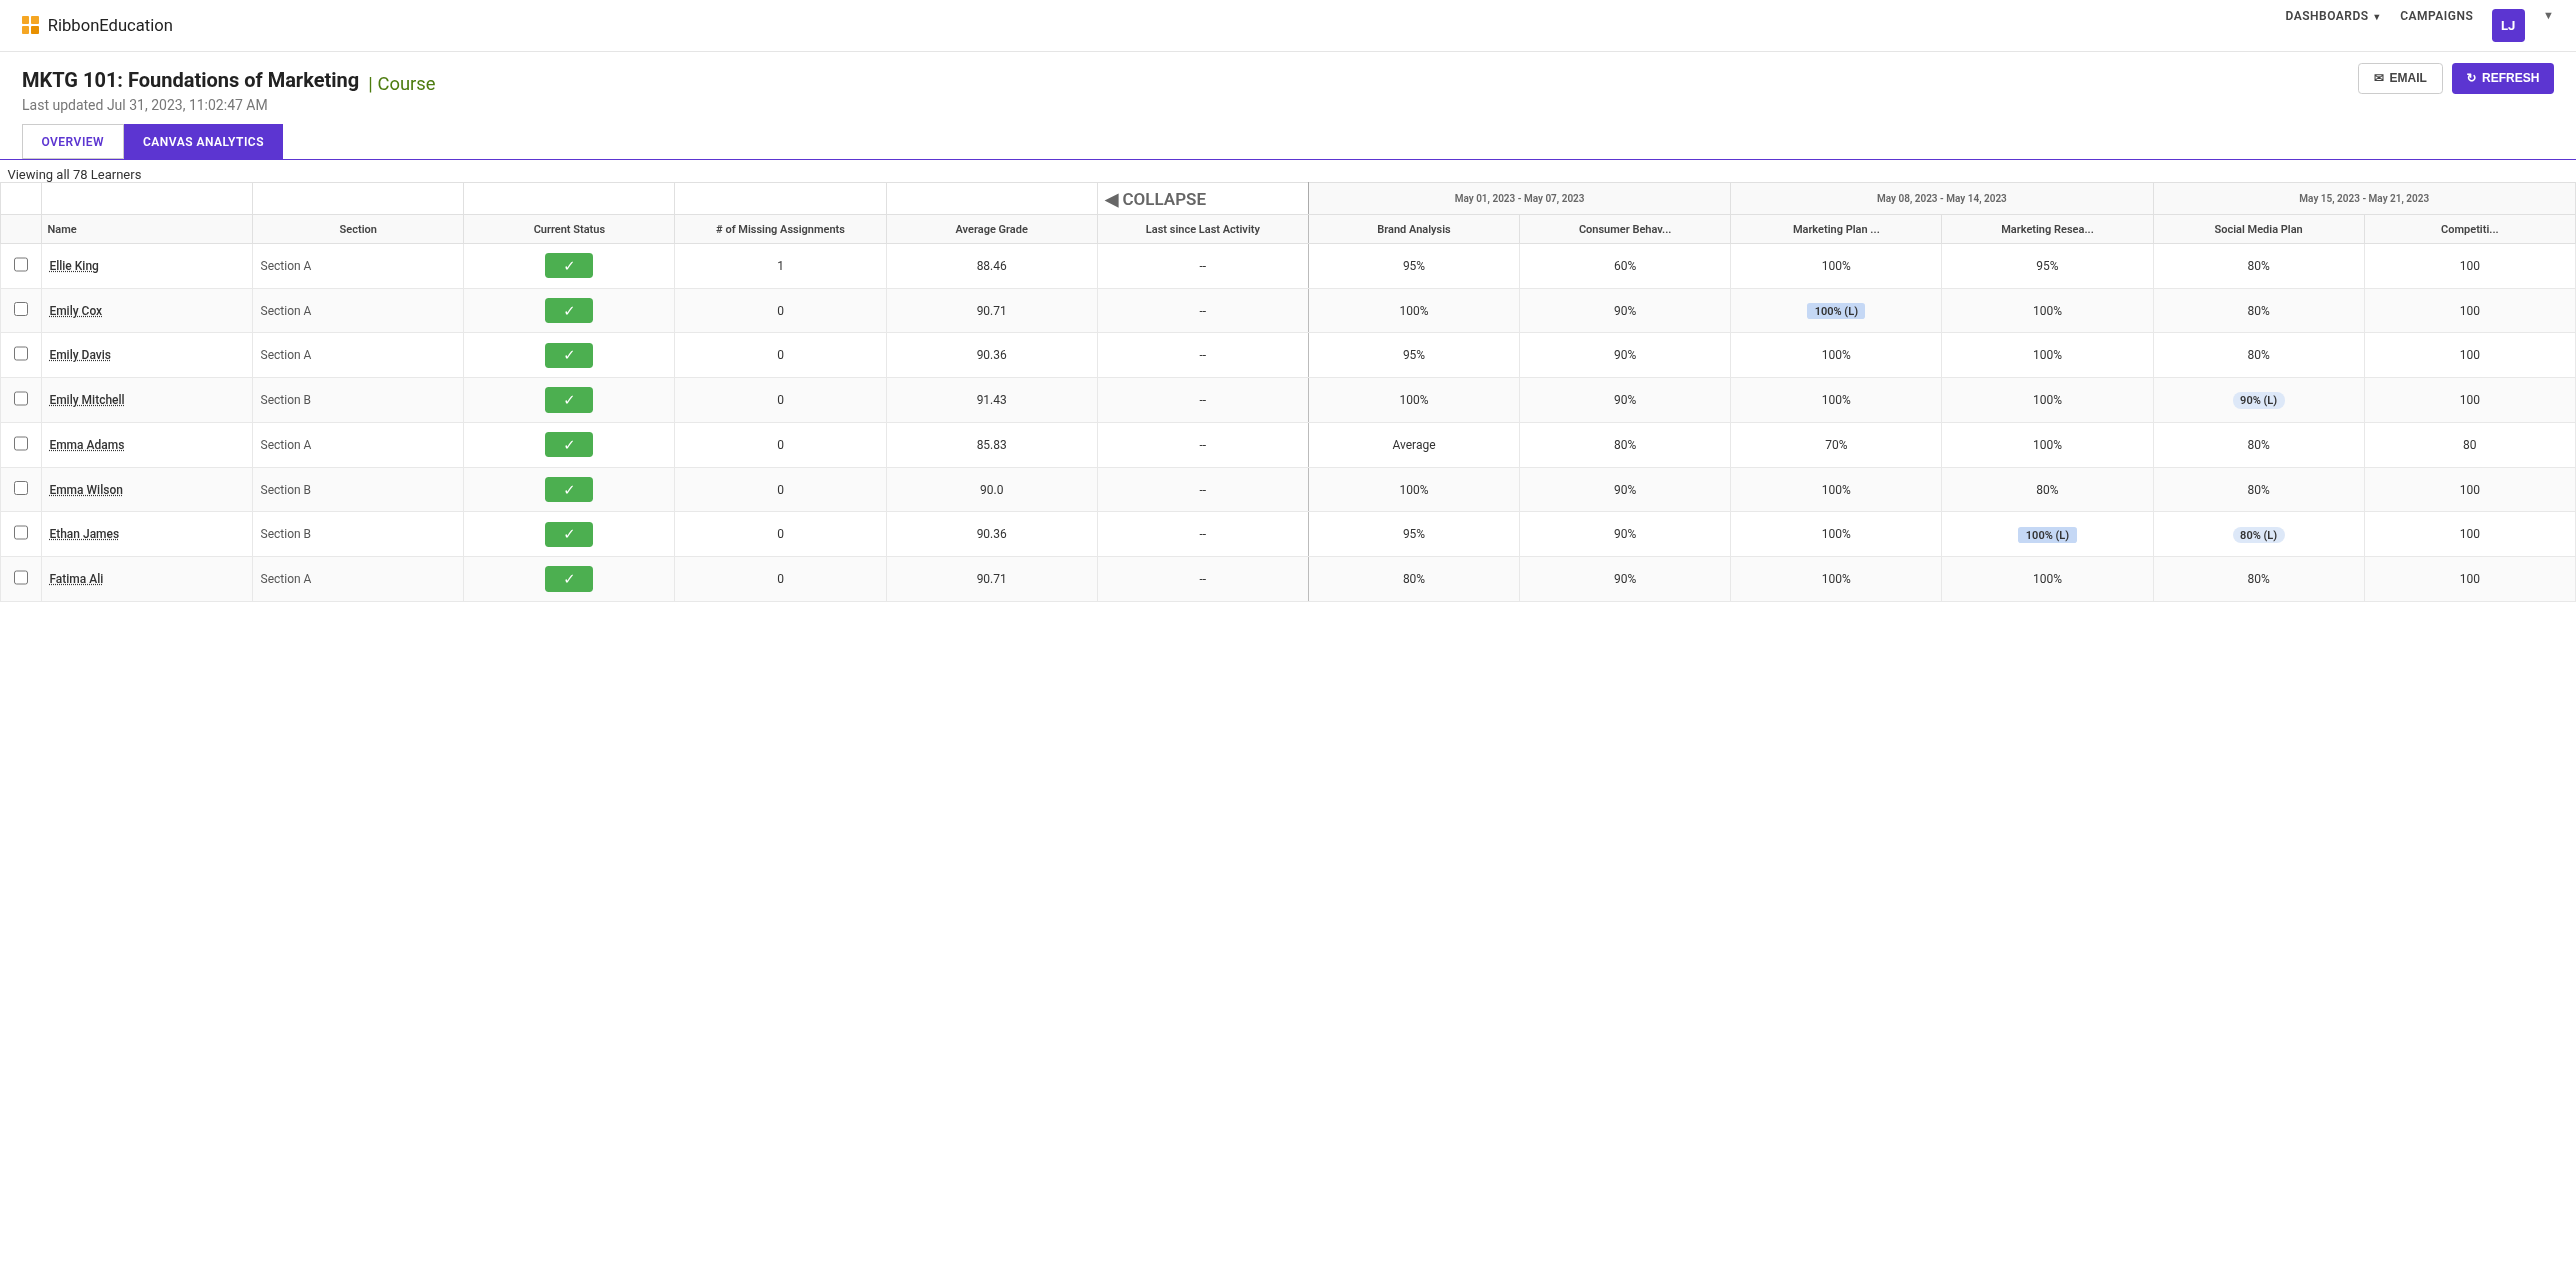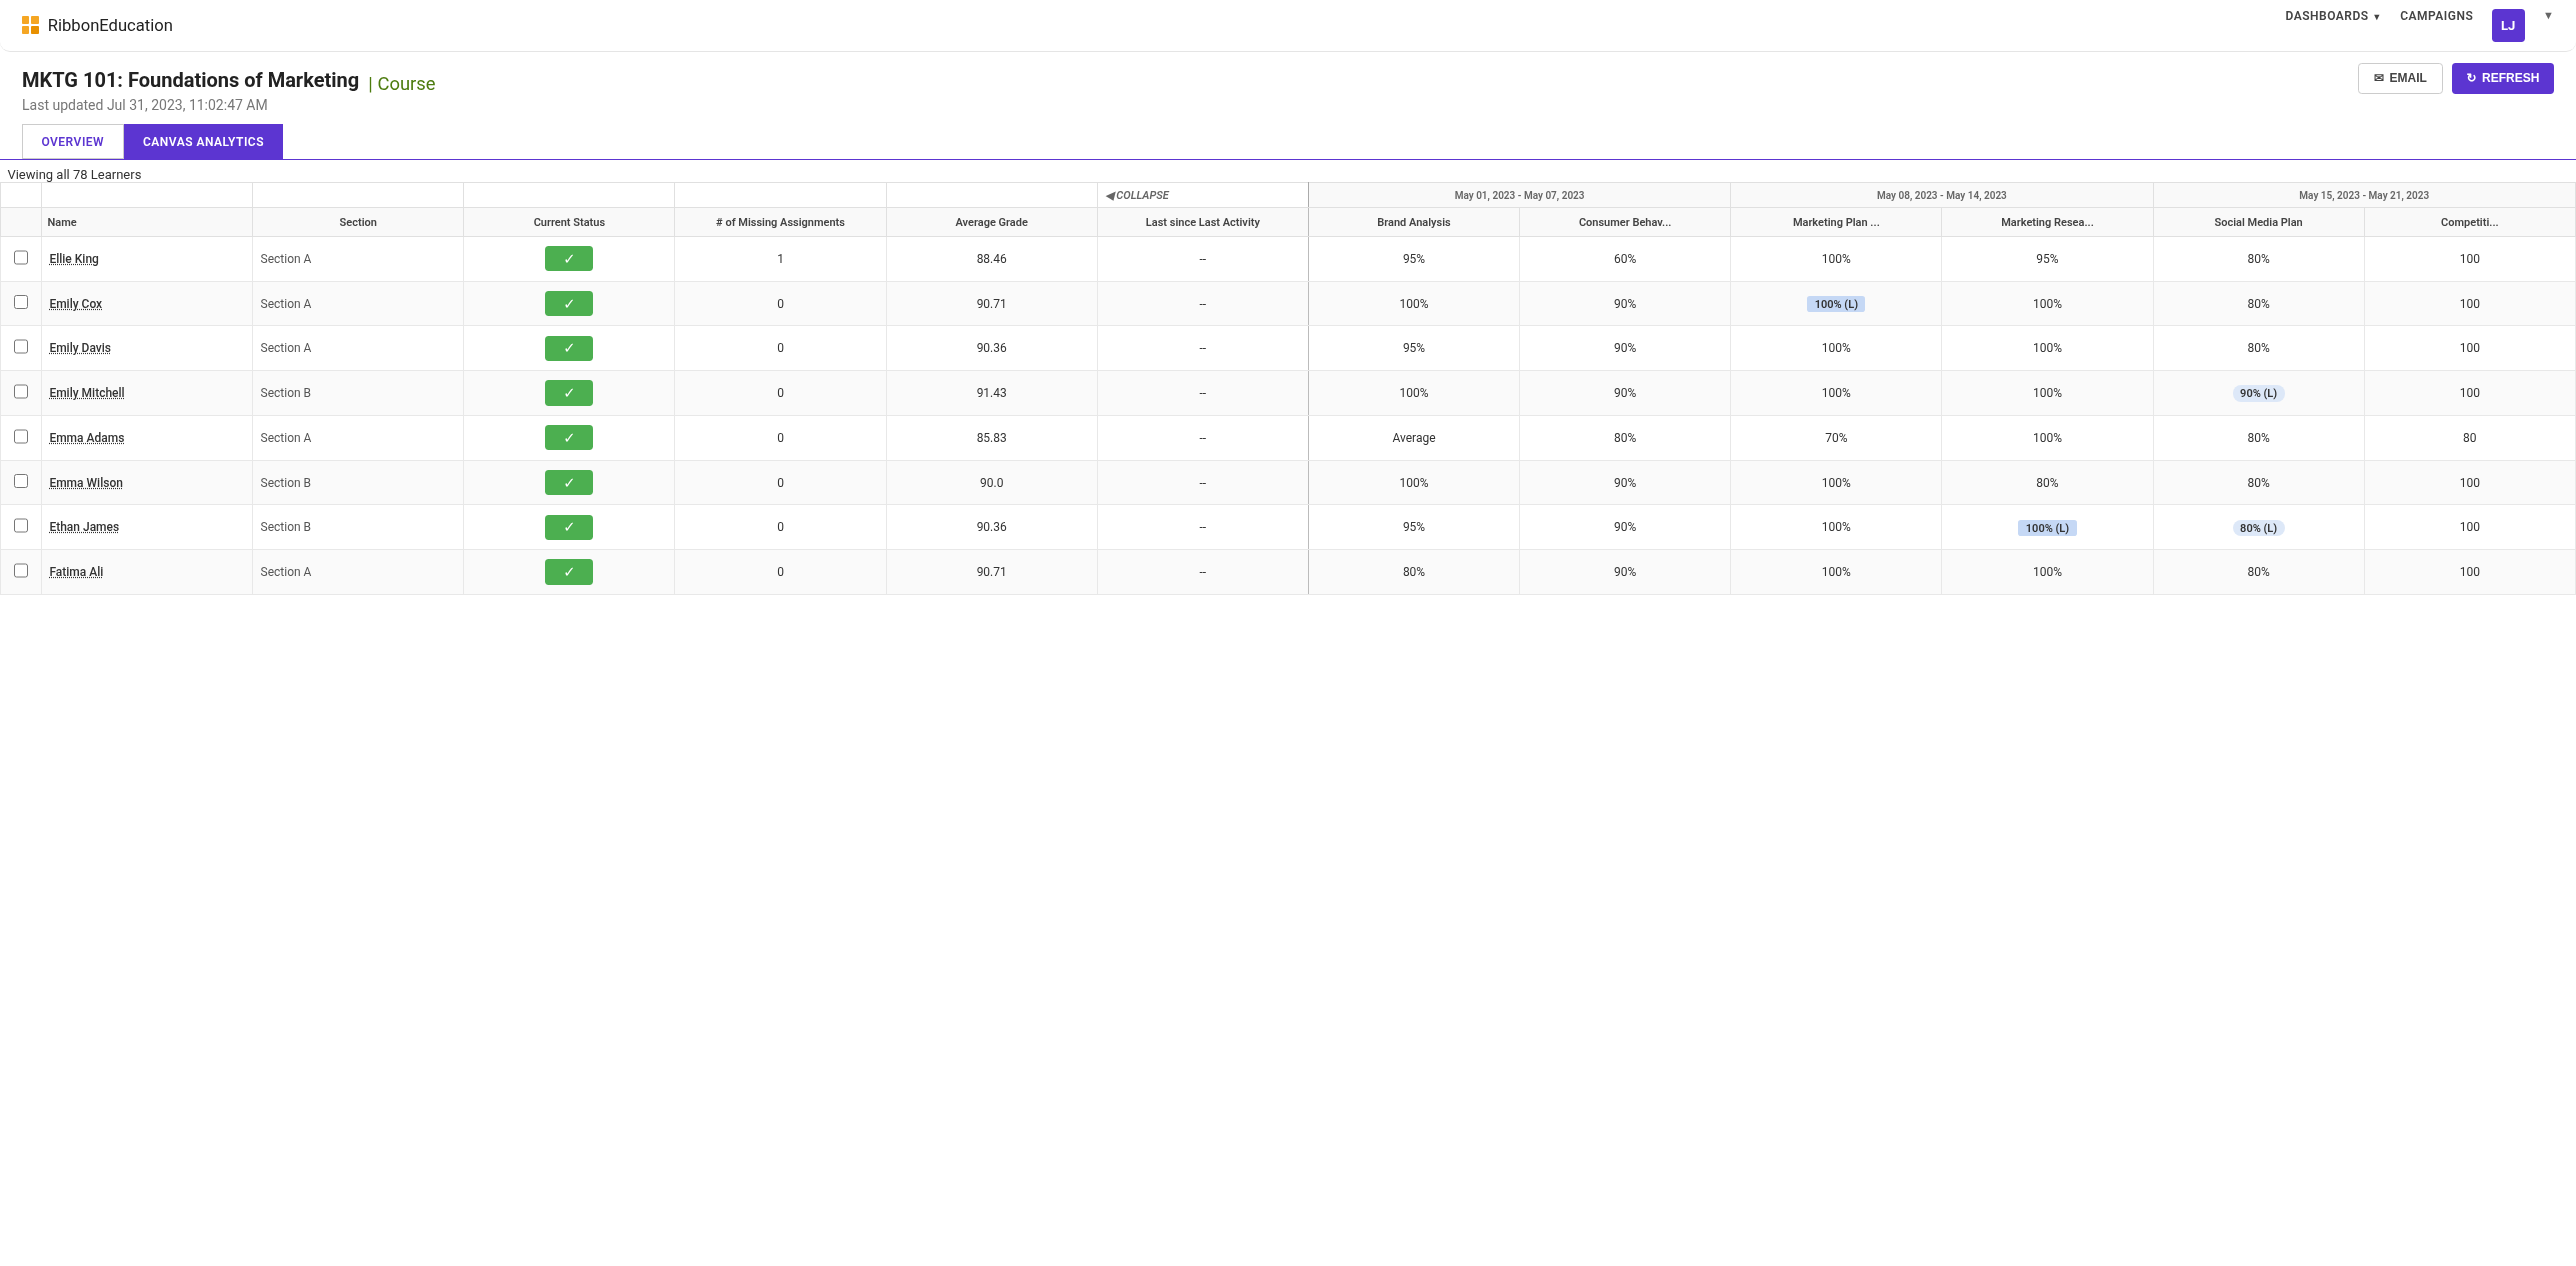--- a/index.html
+++ b/index.html
@@ -1,21 +1,21 @@
 <!DOCTYPE html>
 <html style="font-size:14.7px"><head>
   <meta charset="utf-8">
   <style>
     * { box-sizing: border-box; margin: 0; padding: 0; }
     body { font-family: -apple-system, BlinkMacSystemFont, 'Segoe UI', Roboto, sans-serif; background: #fff; color: #333; font-size: 13px; }
 
     
     .top-nav {
       display: flex; align-items: center; justify-content: space-between;
-      padding: 9.2px 22px; border-bottom: 0.9px solid #e5e5e5; height: 52px; border-radius: 10px;
+      padding: 9.2px 22px; border-bottom: 0.9px solid #e5e5e5; height: 52px;
     }
     .logo-area { display: flex; align-items: center; gap: 7.4px; }
     .logo-icon { display: flex; gap: 1.8px; flex-wrap: wrap; width: 18.4px; height: 18.4px; }
     .logo-sq { width: 7.4px; height: 7.4px; background: #f5a623; border-radius: 0.9px; }
     .logo-text { font-size: 16.6px; font-weight: 700; color: #222; }
     .logo-text span { font-weight: 400; }
     .nav-right { display: flex; align-items: flex-start; gap: 18.4px; }
     .nav-link { font-size: 12px; font-weight: 600; color: #444; letter-spacing: 0.5px; cursor: pointer; display: flex; align-items: center; gap: 3.7px; }
     .nav-link .arrow { font-size: 9.2px; }
     .avatar { width: 33px; height: 33px; background: #5c35d1; border-radius: 3.7px; color: #fff; font-weight: 700; font-size: 13px; display: flex; align-items: center; justify-content: center; }
@@ -67,21 +67,21 @@
     
     .status-badge { background: #4caf50; border-radius: 3.7px; padding: 3.7px 11px; display: inline-flex; align-items: center; justify-content: center; color: #fff; font-size: 14.7px; width: 48px; }
 
     
     .cell-highlight-blue { background: #c5d8f5; border-radius: 2.8px; padding: 1.8px 7.4px; font-size: 11px; font-weight: 600; }
     .cell-highlight-light { background: #dde8f8; border-radius: 8px; padding: 1.8px 7.4px; font-size: 11px; font-weight: 600; }
 
     
     .date-range-header { background: #f0f0f0; text-align: center; font-size: 11px; color: #555; font-weight: 600; padding: 5.5px; border: 0.9px solid #ddd; }
 
-    .collapse-btn { font-size: 11px; color: #666; cursor: pointer; display: flex; align-items: center; gap: 3.7px; font-style: italic; }
+    .collapse-btn { font-size: 17px; color: #666; cursor: pointer; display: flex; align-items: center; gap: 3.7px; }
 
     .checkbox { width: 14.7px; height: 14.7px; cursor: pointer; }
 
     
     .frozen-right-border { border-right: 1.8px solid #bbb !important; }
   </style>
 </head>
 <body>
 
 <nav class="top-nav">

